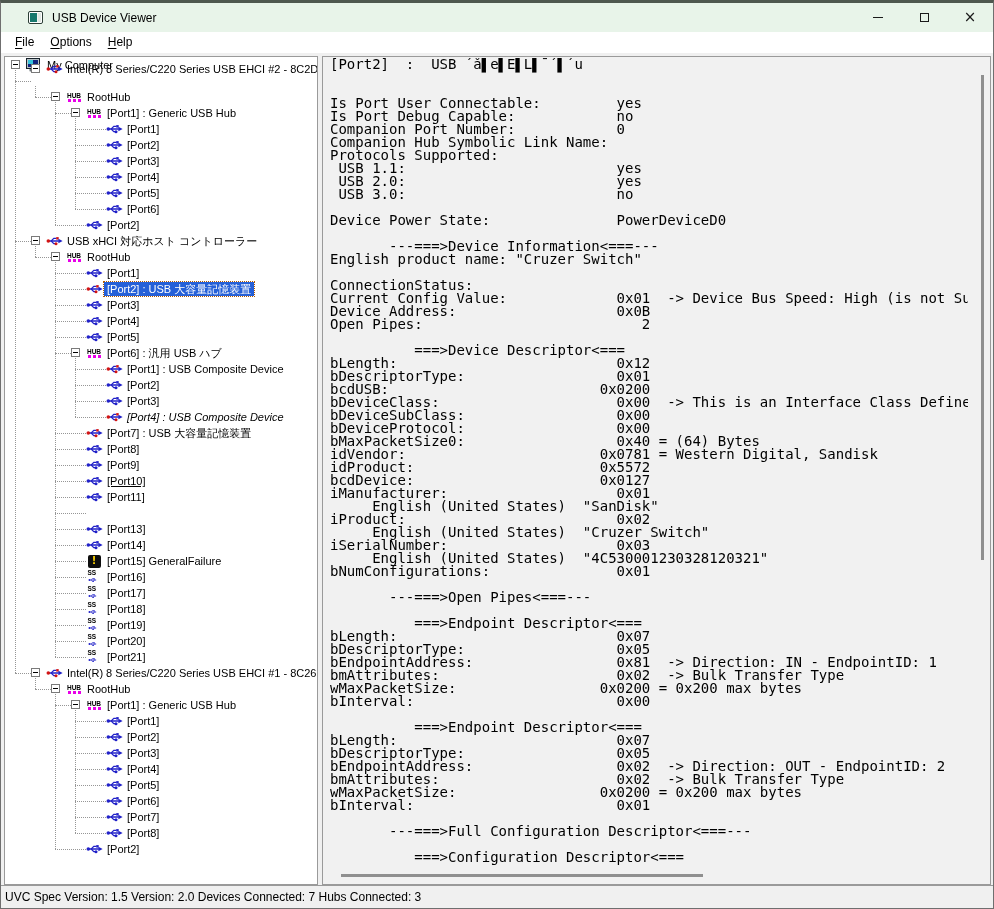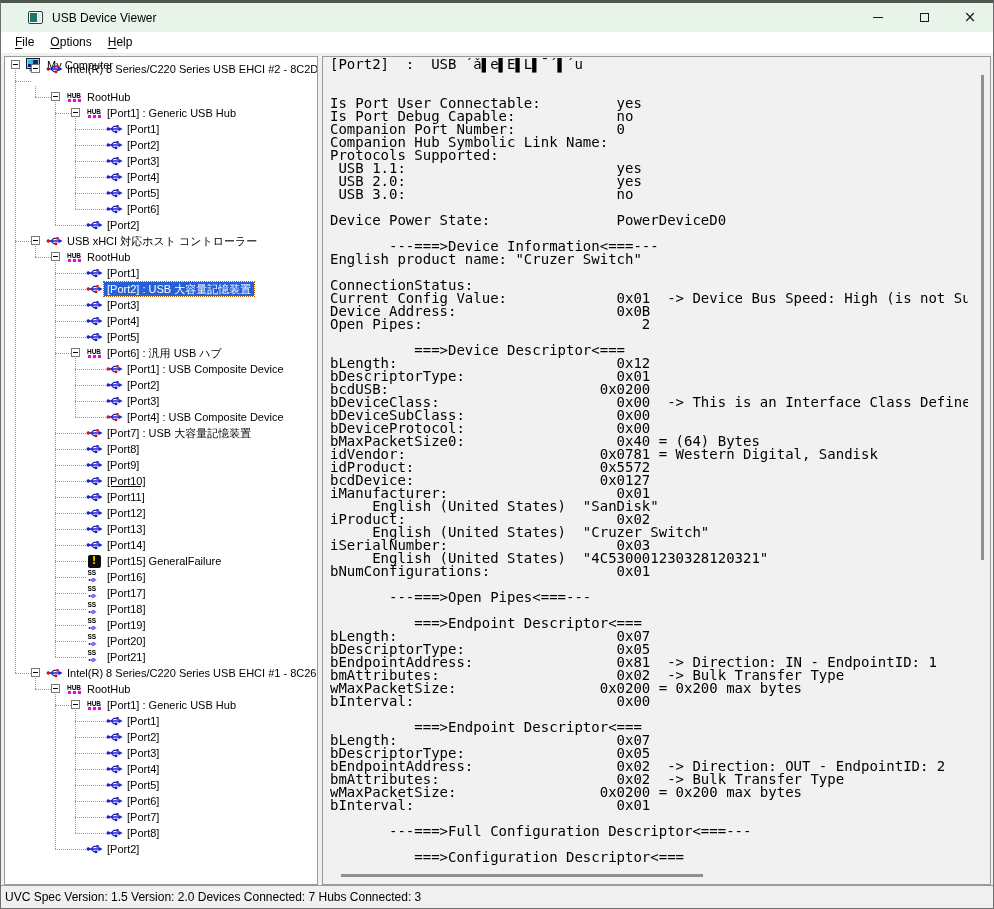--- a/index.html
+++ b/index.html
@@ -432,21 +432,21 @@
                 <path d="M5.2 8l2.6-2.7h2.6" stroke="#2121c8" stroke-width="1.2" fill="none"></path>
                 <path d="M5.2 8l2.6 2.7h2" stroke="#2121c8" stroke-width="1.2" fill="none"></path>
                 <circle cx="2.3" cy="8" r="1.8" fill="#2121c8"></circle>
                 <rect x="10.2" y="4.1" width="2.5" height="2.5" fill="#2121c8"></rect>
                 <circle cx="10" cy="10.7" r="1.5" fill="#2121c8"></circle>
                 <path d="M12.4 5.8L16.6 8l-4.2 2.2z" fill="#2121c8"></path>
               </svg>
             </span>
             <span class="tlabel" style="left: 119px;">[Port3]</span>
           </div>
-          <div class="tree-row" style="top: 352px;">
+          <div class="tree-row" style="top: 352px; font-style: italic;">
             <span class="ticon" style="left: 100px;">
               <svg width="17" height="16" viewBox="0 0 17 16">
                 <path d="M2.2 8h10.6" stroke="#2121c8" stroke-width="1.5" fill="none"></path>
                 <path d="M5.2 8l2.6-2.7h2.6" stroke="#2121c8" stroke-width="1.2" fill="none"></path>
                 <path d="M5.2 8l2.6 2.7h2" stroke="#2121c8" stroke-width="1.2" fill="none"></path>
                 <circle cx="2.3" cy="8" r="1.8" fill="#d21414"></circle>
                 <rect x="10.2" y="4.1" width="2.5" height="2.5" fill="#d21414"></rect>
                 <circle cx="10" cy="10.7" r="1.5" fill="#d21414"></circle>
                 <path d="M12.4 5.8L16.6 8l-4.2 2.2z" fill="#2121c8"></path>
               </svg>
@@ -515,34 +515,20 @@
                 <path d="M2.2 8h10.6" stroke="#2121c8" stroke-width="1.5" fill="none"></path>
                 <path d="M5.2 8l2.6-2.7h2.6" stroke="#2121c8" stroke-width="1.2" fill="none"></path>
                 <path d="M5.2 8l2.6 2.7h2" stroke="#2121c8" stroke-width="1.2" fill="none"></path>
                 <circle cx="2.3" cy="8" r="1.8" fill="#2121c8"></circle>
                 <rect x="10.2" y="4.1" width="2.5" height="2.5" fill="#2121c8"></rect>
                 <circle cx="10" cy="10.7" r="1.5" fill="#2121c8"></circle>
                 <path d="M12.4 5.8L16.6 8l-4.2 2.2z" fill="#2121c8"></path>
               </svg>
             </span>
             <span class="tlabel" style="left: 99px;">[Port11]</span>
-          </div>
-          <div class="tree-row" style="top: 448px;">
-            <span class="ticon" style="left: 80px;">
-              <svg width="17" height="16" viewBox="0 0 17 16">
-                <path d="M2.2 8h10.6" stroke="#2121c8" stroke-width="1.5" fill="none"></path>
-                <path d="M5.2 8l2.6-2.7h2.6" stroke="#2121c8" stroke-width="1.2" fill="none"></path>
-                <path d="M5.2 8l2.6 2.7h2" stroke="#2121c8" stroke-width="1.2" fill="none"></path>
-                <circle cx="2.3" cy="8" r="1.8" fill="#2121c8"></circle>
-                <rect x="10.2" y="4.1" width="2.5" height="2.5" fill="#2121c8"></rect>
-                <circle cx="10" cy="10.7" r="1.5" fill="#2121c8"></circle>
-                <path d="M12.4 5.8L16.6 8l-4.2 2.2z" fill="#2121c8"></path>
-              </svg>
-            </span>
-            <span class="tlabel" style="left: 99px;">[Port12]</span>
           </div>
           <div class="tree-row" style="top: 464px;">
             <span class="ticon" style="left: 80px;">
               <svg width="17" height="16" viewBox="0 0 17 16">
                 <path d="M2.2 8h10.6" stroke="#2121c8" stroke-width="1.5" fill="none"></path>
                 <path d="M5.2 8l2.6-2.7h2.6" stroke="#2121c8" stroke-width="1.2" fill="none"></path>
                 <path d="M5.2 8l2.6 2.7h2" stroke="#2121c8" stroke-width="1.2" fill="none"></path>
                 <circle cx="2.3" cy="8" r="1.8" fill="#2121c8"></circle>
                 <rect x="10.2" y="4.1" width="2.5" height="2.5" fill="#2121c8"></rect>
                 <circle cx="10" cy="10.7" r="1.5" fill="#2121c8"></circle>

